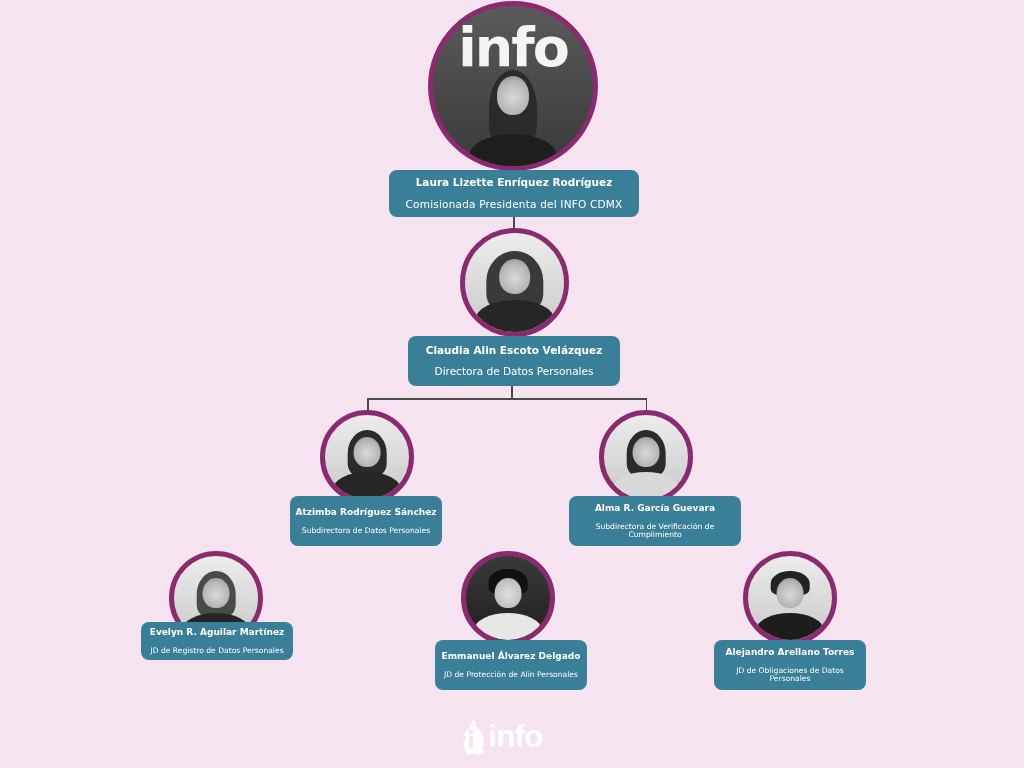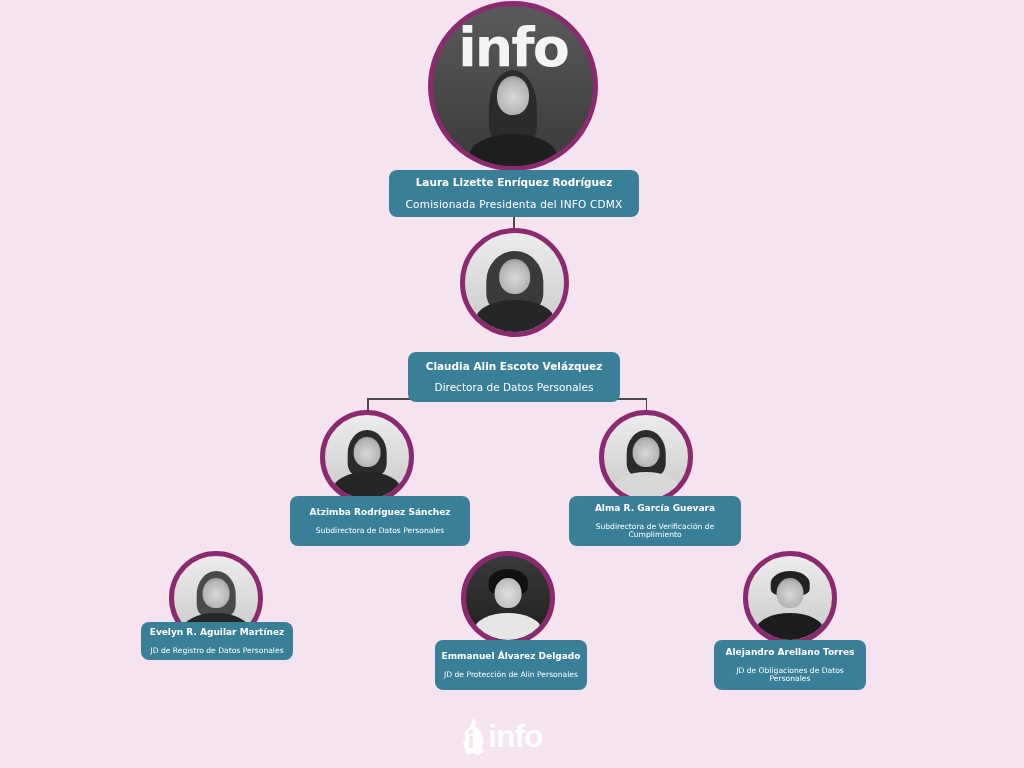--- a/index.html
+++ b/index.html
@@ -100,31 +100,31 @@
 <div class="node lvl1" style="left:389px; top:170px; width:250px; height:47px;">
   <div class="name">Laura Lizette Enríquez Rodríguez</div>
   <div class="role">Comisionada Presidenta del INFO CDMX</div>
 </div>
 
 <div class="photo light" style="left:460px; top:228px; width:109px; height:109px;">
   <div class="hair" style="width:58%; height:62%; background:#3a3a3a;"></div>
   <div class="head"></div>
   <div class="body"></div>
 </div>
-<div class="node lvl2" style="left:408px; top:352px; width:212px; height:50px;">
+<div class="node lvl2" style="left:408px; top:336px; width:212px; height:50px;">
   <div class="name">Claudia Alin Escoto Velázquez</div>
   <div class="role">Directora de Datos Personales</div>
 </div>
 
 <div class="photo light" style="left:320px; top:410px; width:94px; height:94px;">
   <div class="hair"></div>
   <div class="head"></div>
   <div class="body"></div>
 </div>
-<div class="node lvl3" style="left:290px; top:496px; width:180px; height:50px;">
+<div class="node lvl3" style="left:290px; top:496px; width:152px; height:50px;">
   <div class="name">Atzimba Rodríguez Sánchez</div>
   <div class="role">Subdirectora de Datos Personales</div>
 </div>
 
 <div class="photo light" style="left:599px; top:410px; width:94px; height:94px;">
   <div class="hair"></div>
   <div class="head"></div>
   <div class="body" style="background:#d8d8d8;"></div>
 </div>
 <div class="node lvl3" style="left:569px; top:496px; width:172px; height:50px;">

